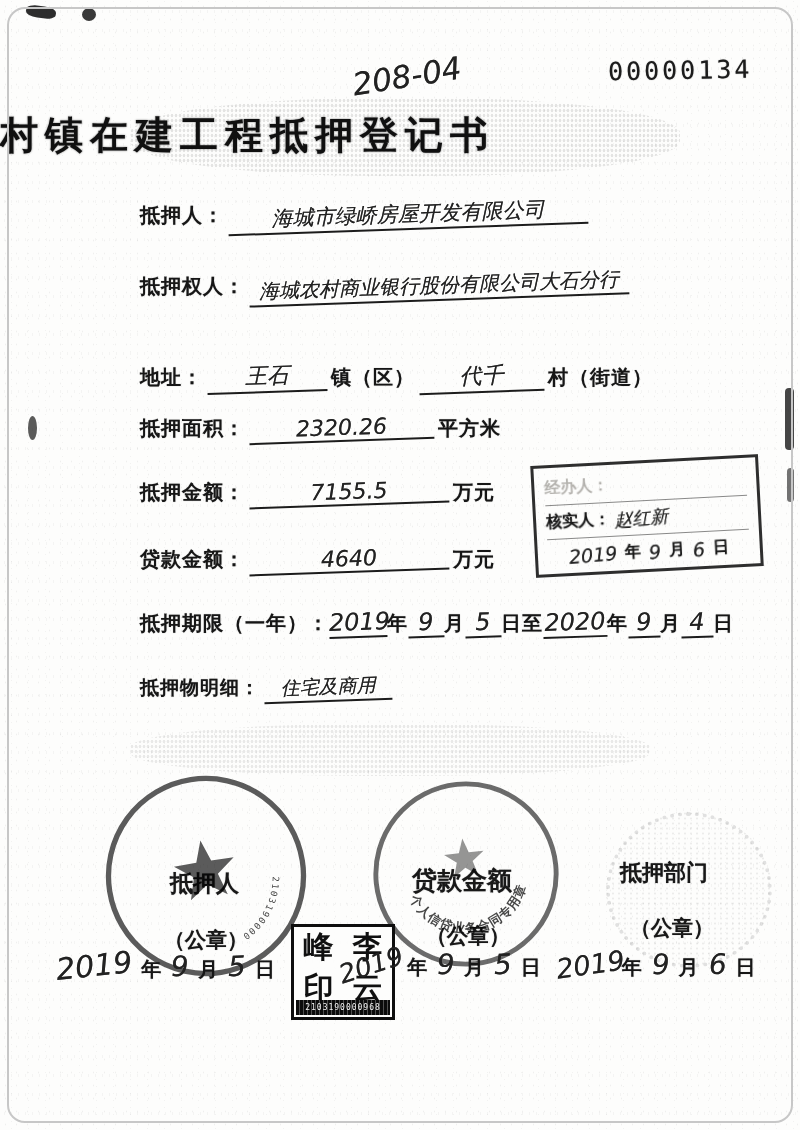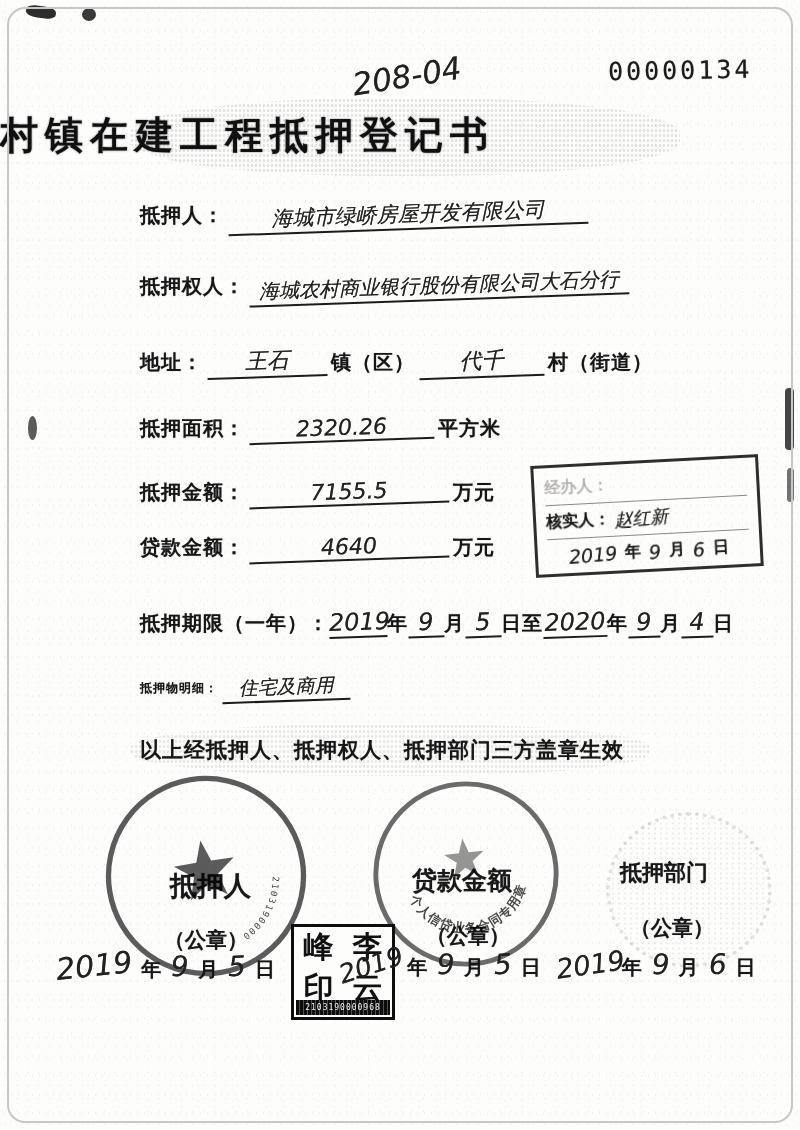--- a/index.html
+++ b/index.html
@@ -72,41 +72,41 @@
   <div class="row" style="top:200px">
     <span class="lbl">抵押人：</span>
     <span class="uline hw" style="width:360px;font-size:21px">海城市绿峤房屋开发有限公司</span>
   </div>
 
   <div class="row" style="top:272px">
     <span class="lbl">抵押权人：</span>
     <span class="uline hw" style="width:380px;font-size:20px">海城农村商业银行股份有限公司大石分行</span>
   </div>
 
-  <div class="row" style="top:346px">
+  <div class="row" style="top:361px">
     <span class="lbl">地址：</span>
     <span class="uline hw" style="width:120px;font-size:22px">王石</span>
     <span class="lbl">镇（区）</span>
     <span class="uline hw" style="width:125px;font-size:22px">代千</span>
     <span class="lbl">村（街道）</span>
   </div>
 
   <div class="row" style="top:415px">
     <span class="lbl">抵押面积：</span>
     <span class="uline hw" style="width:185px;font-size:22px">2320.26</span>
     <span class="lbl">平方米</span>
   </div>
 
   <div class="row" style="top:479px">
     <span class="lbl">抵押金额：</span>
     <span class="uline hw" style="width:200px;font-size:22px">7155.5</span>
     <span class="lbl">万元</span>
   </div>
 
-  <div class="row" style="top:534px">
+  <div class="row" style="top:546px">
     <span class="lbl">贷款金额：</span>
     <span class="uline hw" style="width:200px;font-size:22px">4640</span>
     <span class="lbl">万元</span>
   </div>
 
   <div class="stampbox">
     <div class="sb-line sb-sep faint print">经办人：</div>
     <div class="sb-line sb-sep">
       <span class="print">核实人：</span>
       <span class="hw" style="font-size:18px">赵红新</span>
@@ -131,29 +131,26 @@
     <span class="lbl">日至</span>
     <span class="uline hw" style="width:64px;font-size:24px">2020</span>
     <span class="lbl">年</span>
     <span class="uline hw" style="width:32px;font-size:24px">9</span>
     <span class="lbl">月</span>
     <span class="uline hw" style="width:32px;font-size:24px">4</span>
     <span class="lbl">日</span>
   </div>
 
   <div class="row" style="top:674px">
-    <span class="lbl" style="font-size:12px">抵押物明细：</span>
+    <span class="lbl" style="font-size:19px">抵押物明细：</span>
     <span class="uline hw" style="width:128px;font-size:19px">住宅及商用</span>
   </div>
 
-  <div class="row" style="top:736px">
-    <span class="lbl" style="font-size:21px;filter:blur(.25px)">以上经抵押人、抵押权人、抵押部门三方盖章生效</span>
-  </div>
-
-  <div class="party-label print" style="left:170px;top:868px;font-size:27px">抵押人</div>
+
+  <div class="party-label print" style="left:170px;top:868px;font-size:23px">抵押人</div>
   <div class="party-label print" style="left:164px;top:926px;font-size:21px">（公章）</div>
   <div class="party-label print" style="left:412px;top:864px;font-size:25px">贷款金额</div>
   <div class="party-label print" style="left:426px;top:922px;font-size:21px">（公章）</div>
   <div class="party-label print" style="left:620px;top:858px;font-size:22px">抵押部门</div>
   <div class="party-label print" style="left:630px;top:914px;font-size:21px">（公章）</div>
 
   <div class="faintseal"></div>
 
   <svg class="seal" style="left:100px;top:770px;transform:rotate(-9deg);opacity:.88" width="212" height="212" viewBox="0 0 200 200">
     <circle cx="100" cy="100" r="92" fill="none" stroke="#232323" stroke-width="5" opacity=".85"></circle>

